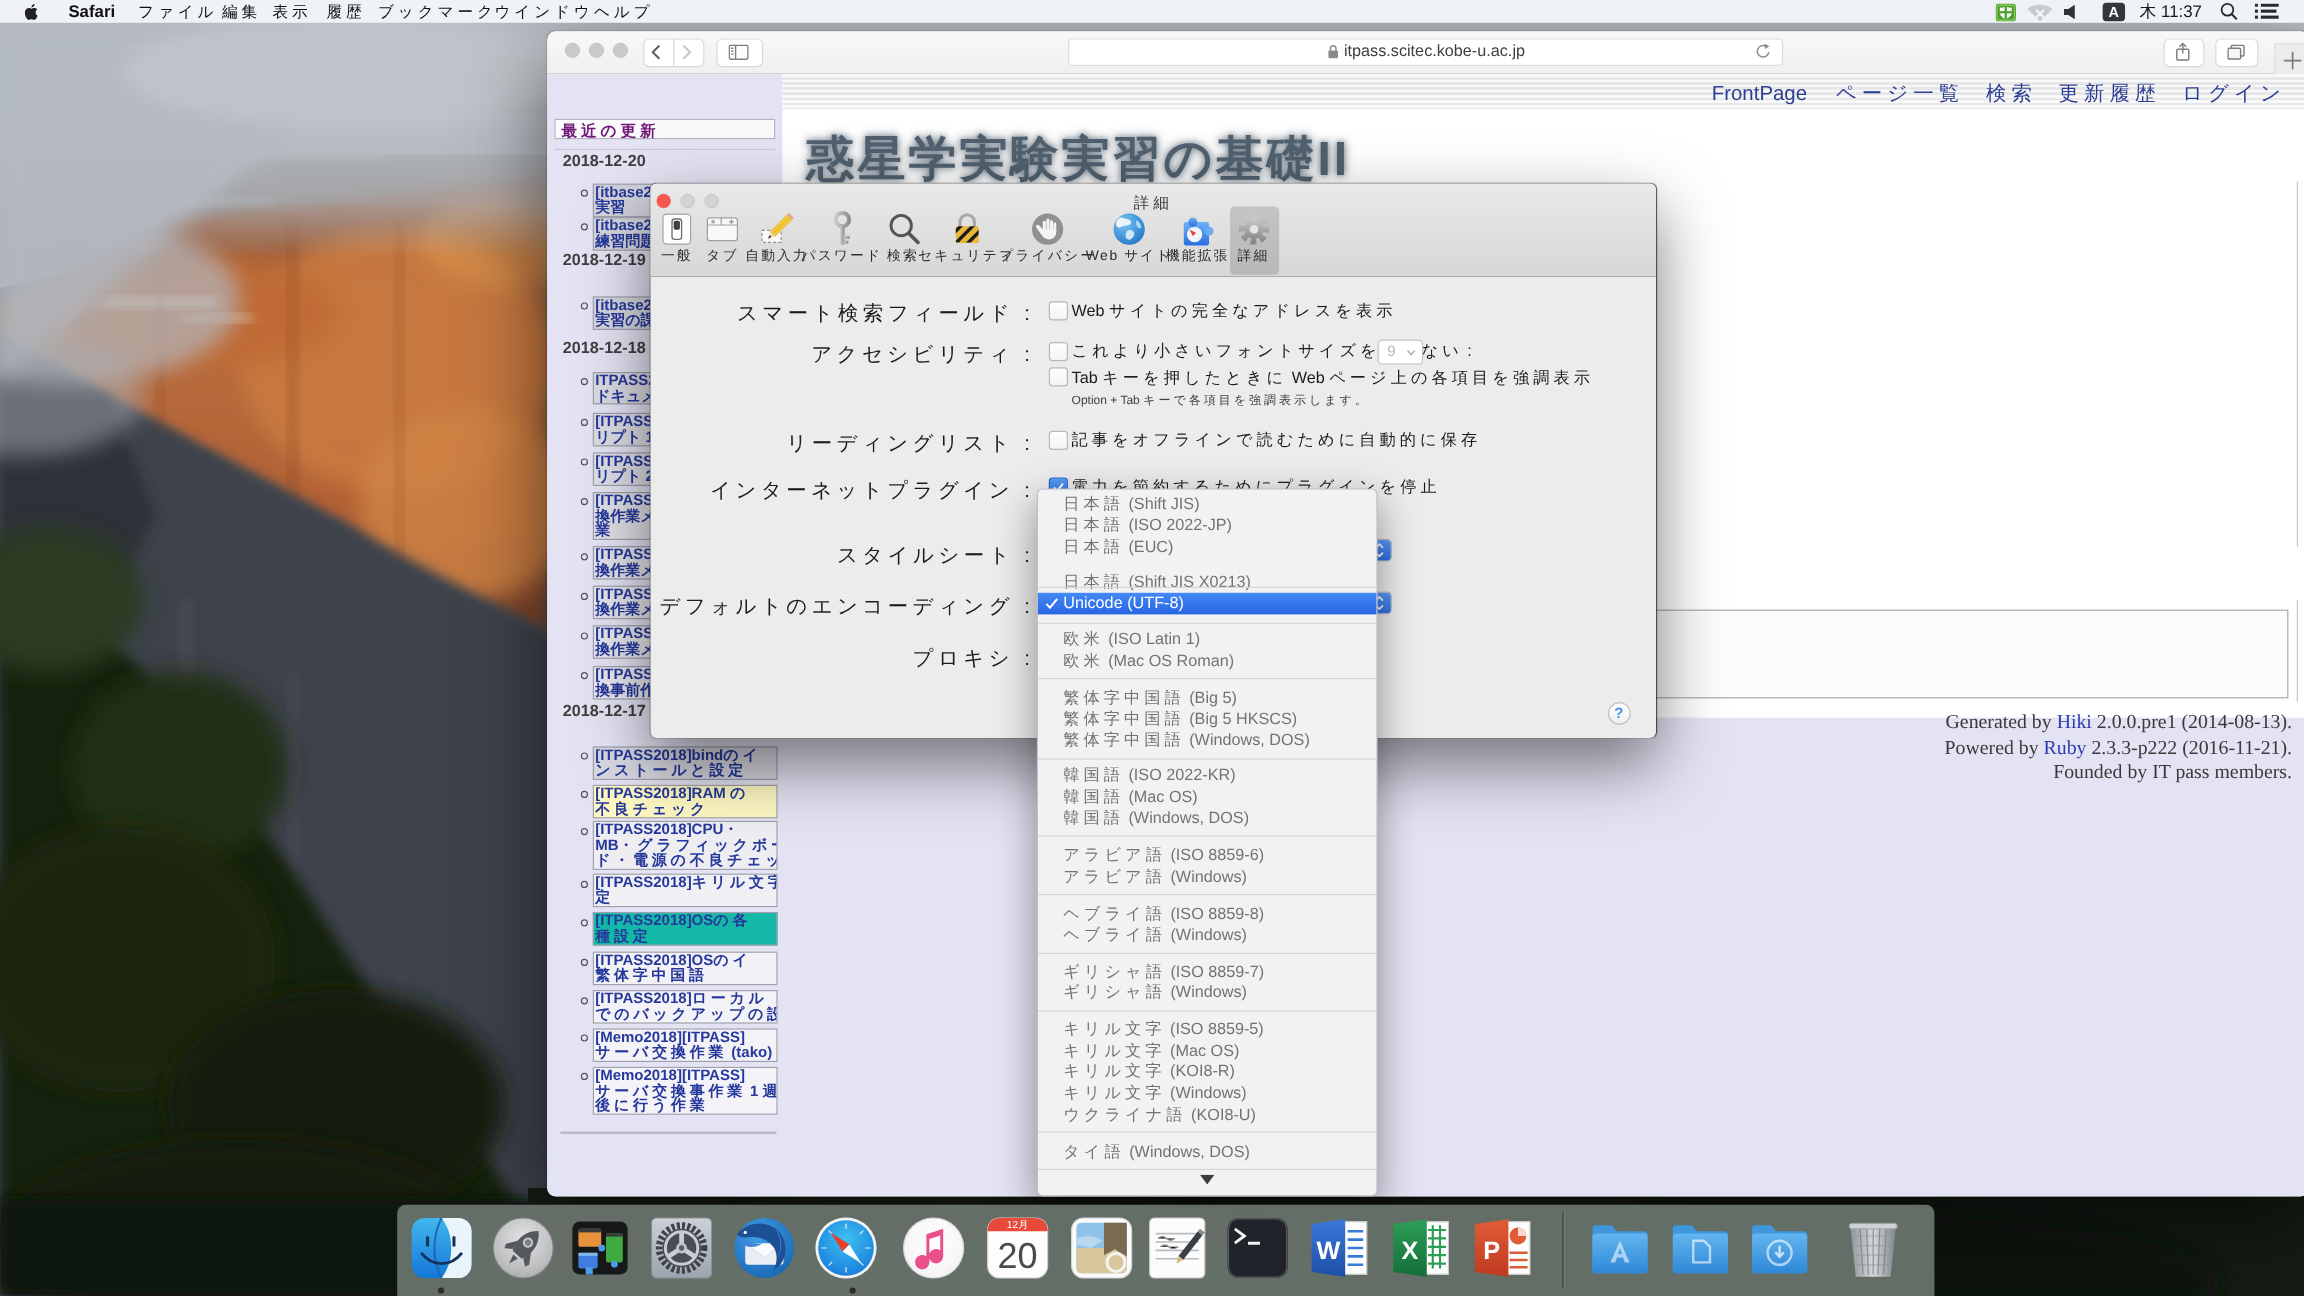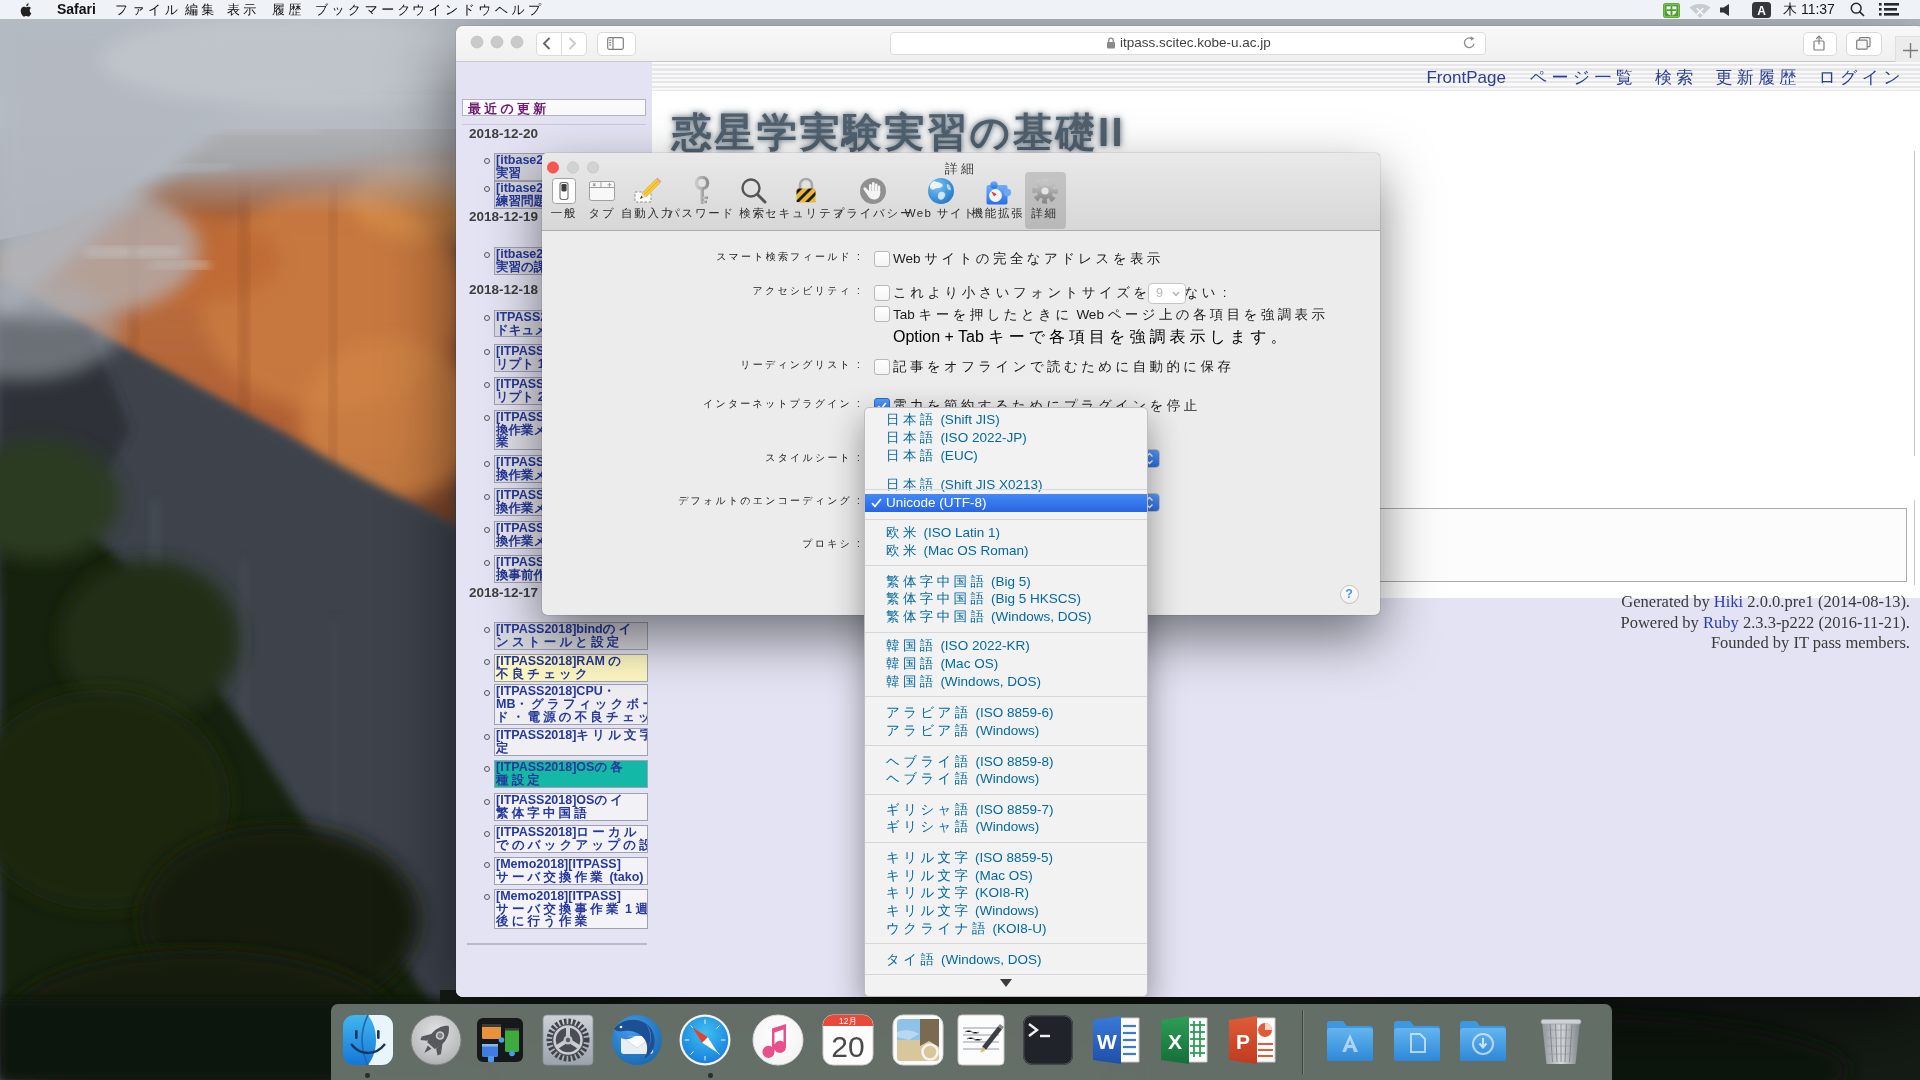--- a/index.html
+++ b/index.html
@@ -34,27 +34,27 @@
   .foot a{color:#2b3daf;text-decoration:none;}
   
   #dlg{position:absolute;left:542px;top:153px;width:838px;height:462px;border-radius:5px;
     background:#ececec;box-shadow:0 22px 55px rgba(0,0,0,.5),0 0 1px rgba(0,0,0,.7);z-index:20;}
   #dlghead{position:absolute;left:0;top:0;width:100%;height:77px;border-radius:5px 5px 0 0;
     background:linear-gradient(#e9e9e9,#d7d7d7);border-bottom:1px solid #acacac;}
   .tool{position:absolute;text-align:center;font-size:11.5px;color:#2a2a2a;}
   .tool svg{display:block;margin:0 auto;}
   .tool span.jp{letter-spacing:.15em;}
   .frow{position:absolute;font-size:13.5px;color:#1b1b1b;white-space:nowrap;}
-  .flab{position:absolute;left:0;width:320px;text-align:right;font-size:10px;color:#1b1b1b;letter-spacing:.22em;white-space:nowrap;}
+  .flab{position:absolute;left:0;width:320px;text-align:right;font-size:17px;color:#1b1b1b;letter-spacing:.22em;white-space:nowrap;}
   .cb{position:absolute;width:14px;height:14px;border:1px solid #b8b8b8;border-radius:3px;background:linear-gradient(#fff,#f4f4f4);}
   
   #ddmenu{position:absolute;left:864px;top:407px;width:284px;height:590px;background:#f2f2f3;
     border:1px solid #bfbfc3;border-radius:5px;box-shadow:0 12px 34px rgba(0,0,0,.4);z-index:30;box-sizing:border-box;}
   .mitem{position:absolute;left:0;width:100%;height:18px;line-height:18px;font-size:13.5px;
-    color:#0369a1;white-space:nowrap;padding-left:21px;box-sizing:border-box;}
+    color:#737373;white-space:nowrap;padding-left:21px;box-sizing:border-box;}
   .msep{position:absolute;left:0;width:100%;height:1px;background:#d7d7da;}
   
   #dock{position:absolute;left:331px;top:1004px;width:1281px;height:76px;border-radius:7px 7px 0 0;
     background:rgba(106,117,110,.93);z-index:40;}
   .dicon{position:absolute;top:8px;width:56px;height:56px;}
 </style>
 </head>
 <body>
 <div id="stage">
 
@@ -450,21 +450,21 @@
       <div class="cb" style="left:332px;top:132px"></div>
       <div class="frow" style="left:351px;top:131px"><span class="jp">これより小さいフォントサイズを使わない</span> :</div>
       <div class="abs" style="left:606px;top:130px;width:36px;height:19px;background:#fff;border:1px solid #c6c6c6;border-radius:4px;">
         <span class="abs" style="left:7px;top:2px;font-size:12.5px;color:#b8b8b8">9</span>
         <svg class="abs" style="left:23px;top:6.5px" width="8" height="6" viewBox="0 0 8 6">
             <path d="M1 1 L4 4.5 L7 1" fill="none" stroke="#b0b0b0" stroke-width="1.3"></path>
           </svg>
       </div>
       <div class="cb" style="left:332px;top:153px"></div>
       <div class="frow" style="left:351px;top:152.5px">Tab <span class="jp">キーを押したときに</span> Web <span class="jp">ページ上の各項目を強調表示</span></div>
-      <div class="frow" style="left:351px;top:174px;font-size:16px;color:#000000">Option + Tab <span class="jp">キーで各項目を強調表示します。</span></div>
+      <div class="frow" style="left:351px;top:174px;font-size:10px;color:#404040">Option + Tab <span class="jp">キーで各項目を強調表示します。</span></div>
       <div class="flab" style="top:205px">リーディングリスト :</div>
       <div class="cb" style="left:332px;top:206px"></div>
       <div class="frow" style="left:351px;top:205px"><span class="jp">記事をオフラインで読むために自動的に保存</span></div>
       <div class="flab" style="top:244px">インターネットプラグイン :</div>
       <div class="cb" style="left:332px;top:245px;background:linear-gradient(#57a0f7,#2e6fe4);border-color:#2a66d8">
         <svg width="14" height="14" viewBox="0 0 14 14">
             <path d="M3.2 7.2 L6 10 L10.8 4" fill="none" stroke="#fff" stroke-width="1.8"></path>
           </svg>
       </div>
       <div class="frow" style="left:351px;top:244px"><span class="jp">電力を節約するためにプラグインを停止</span></div>

